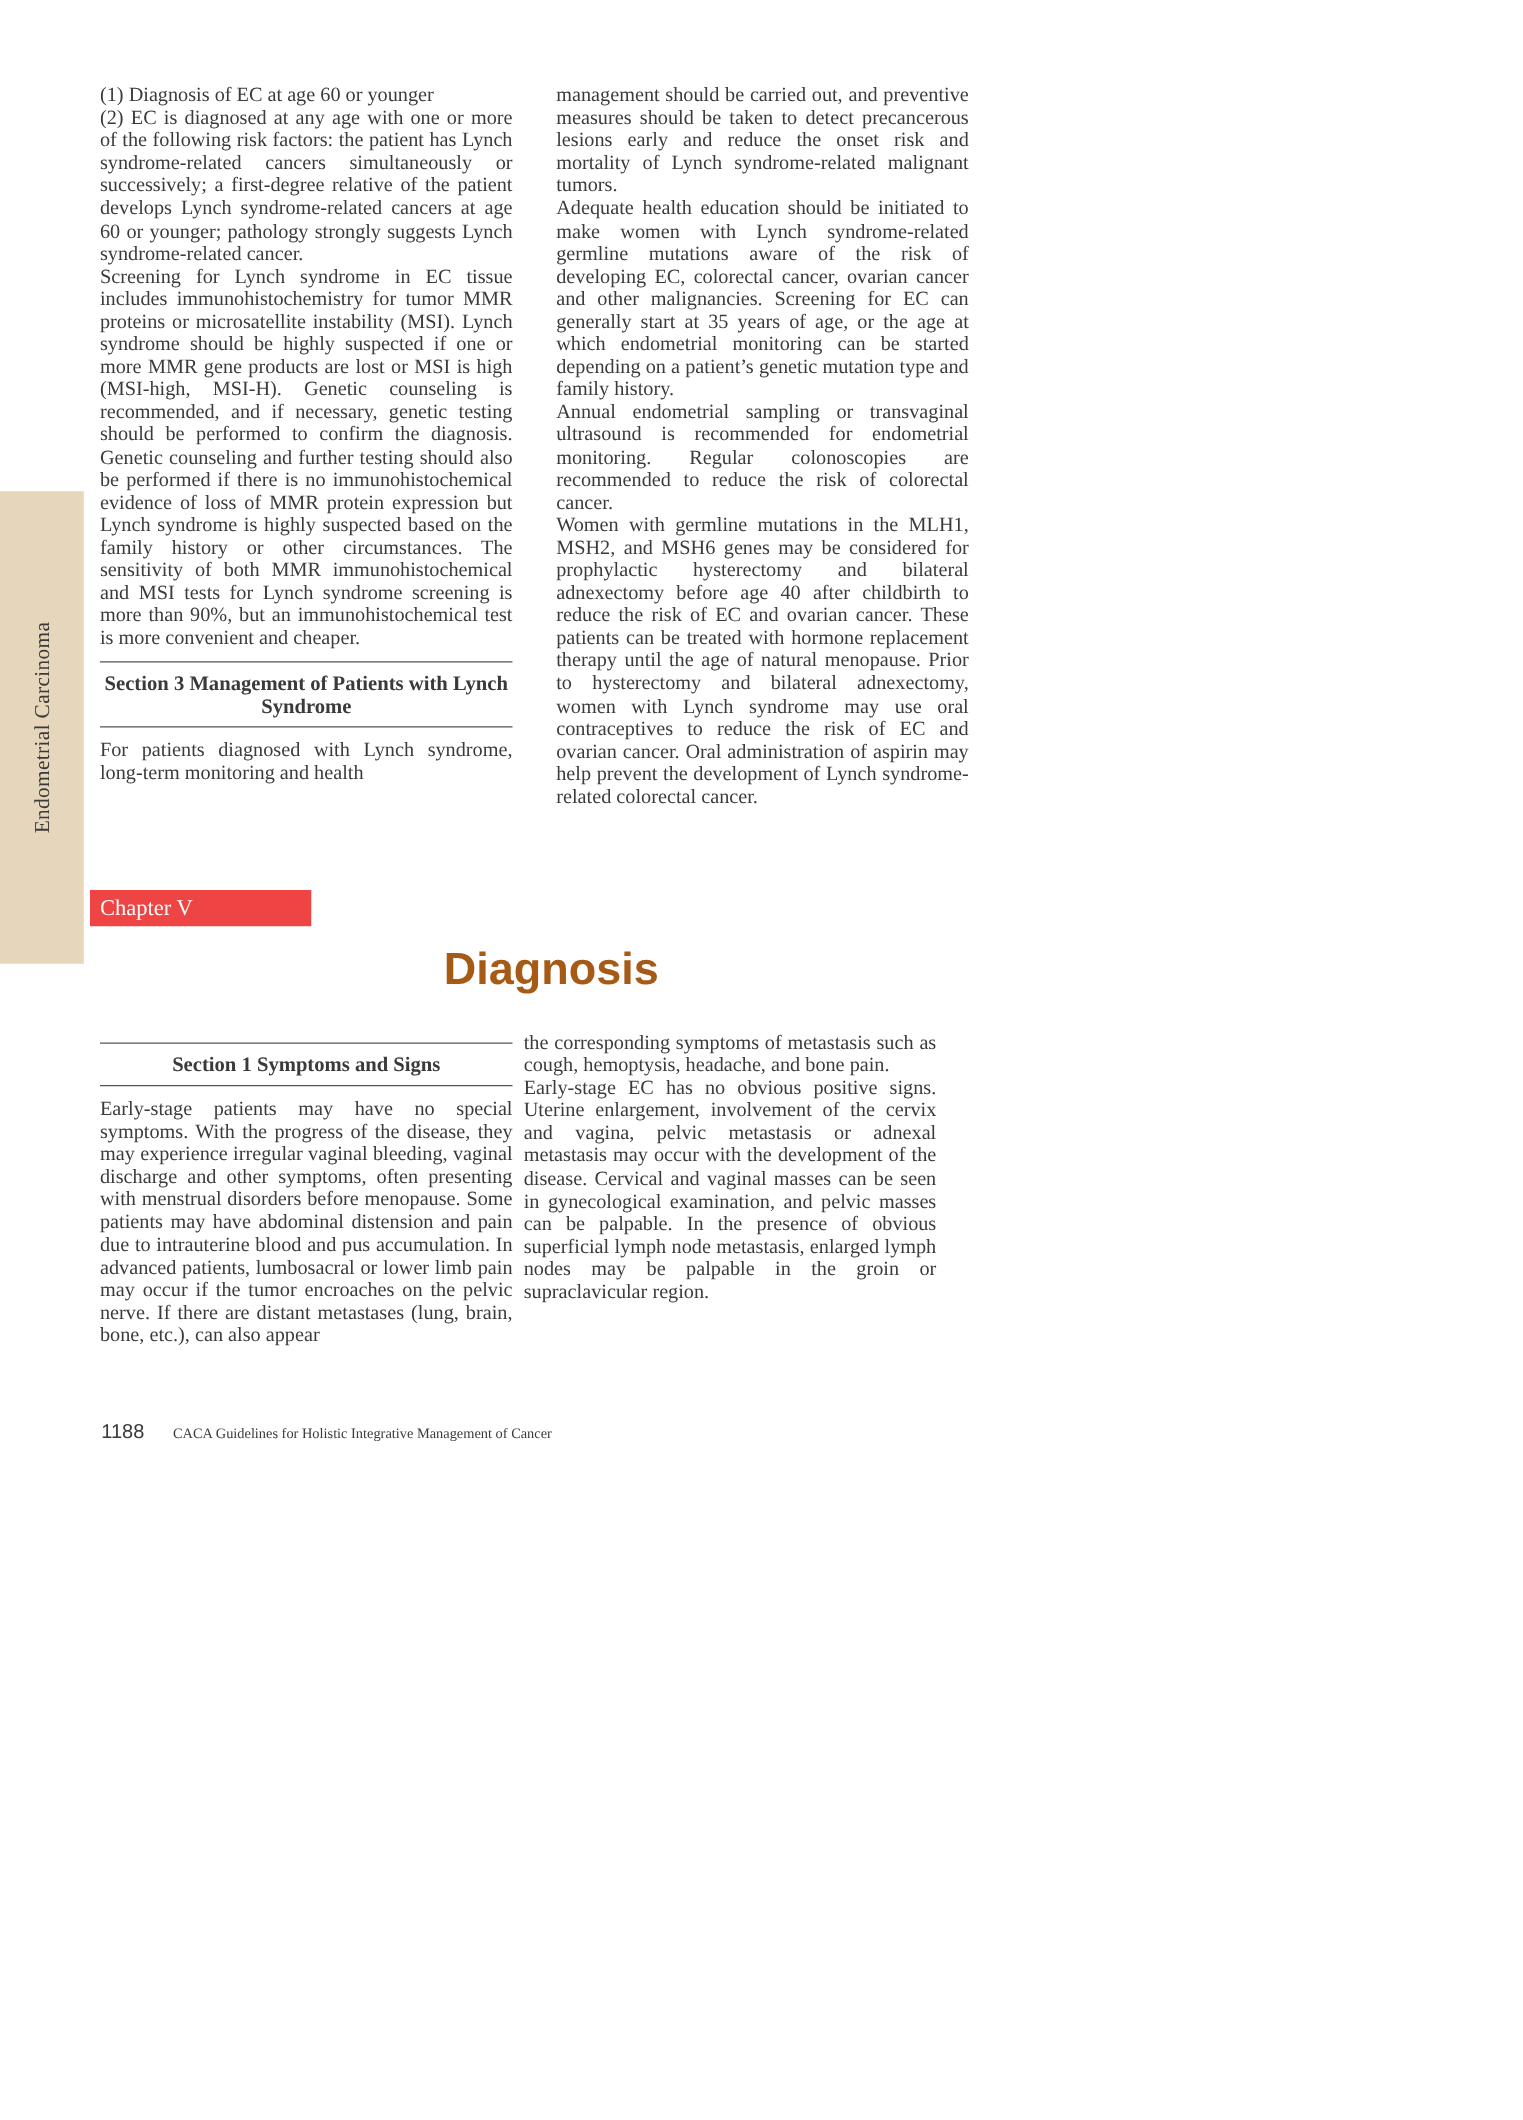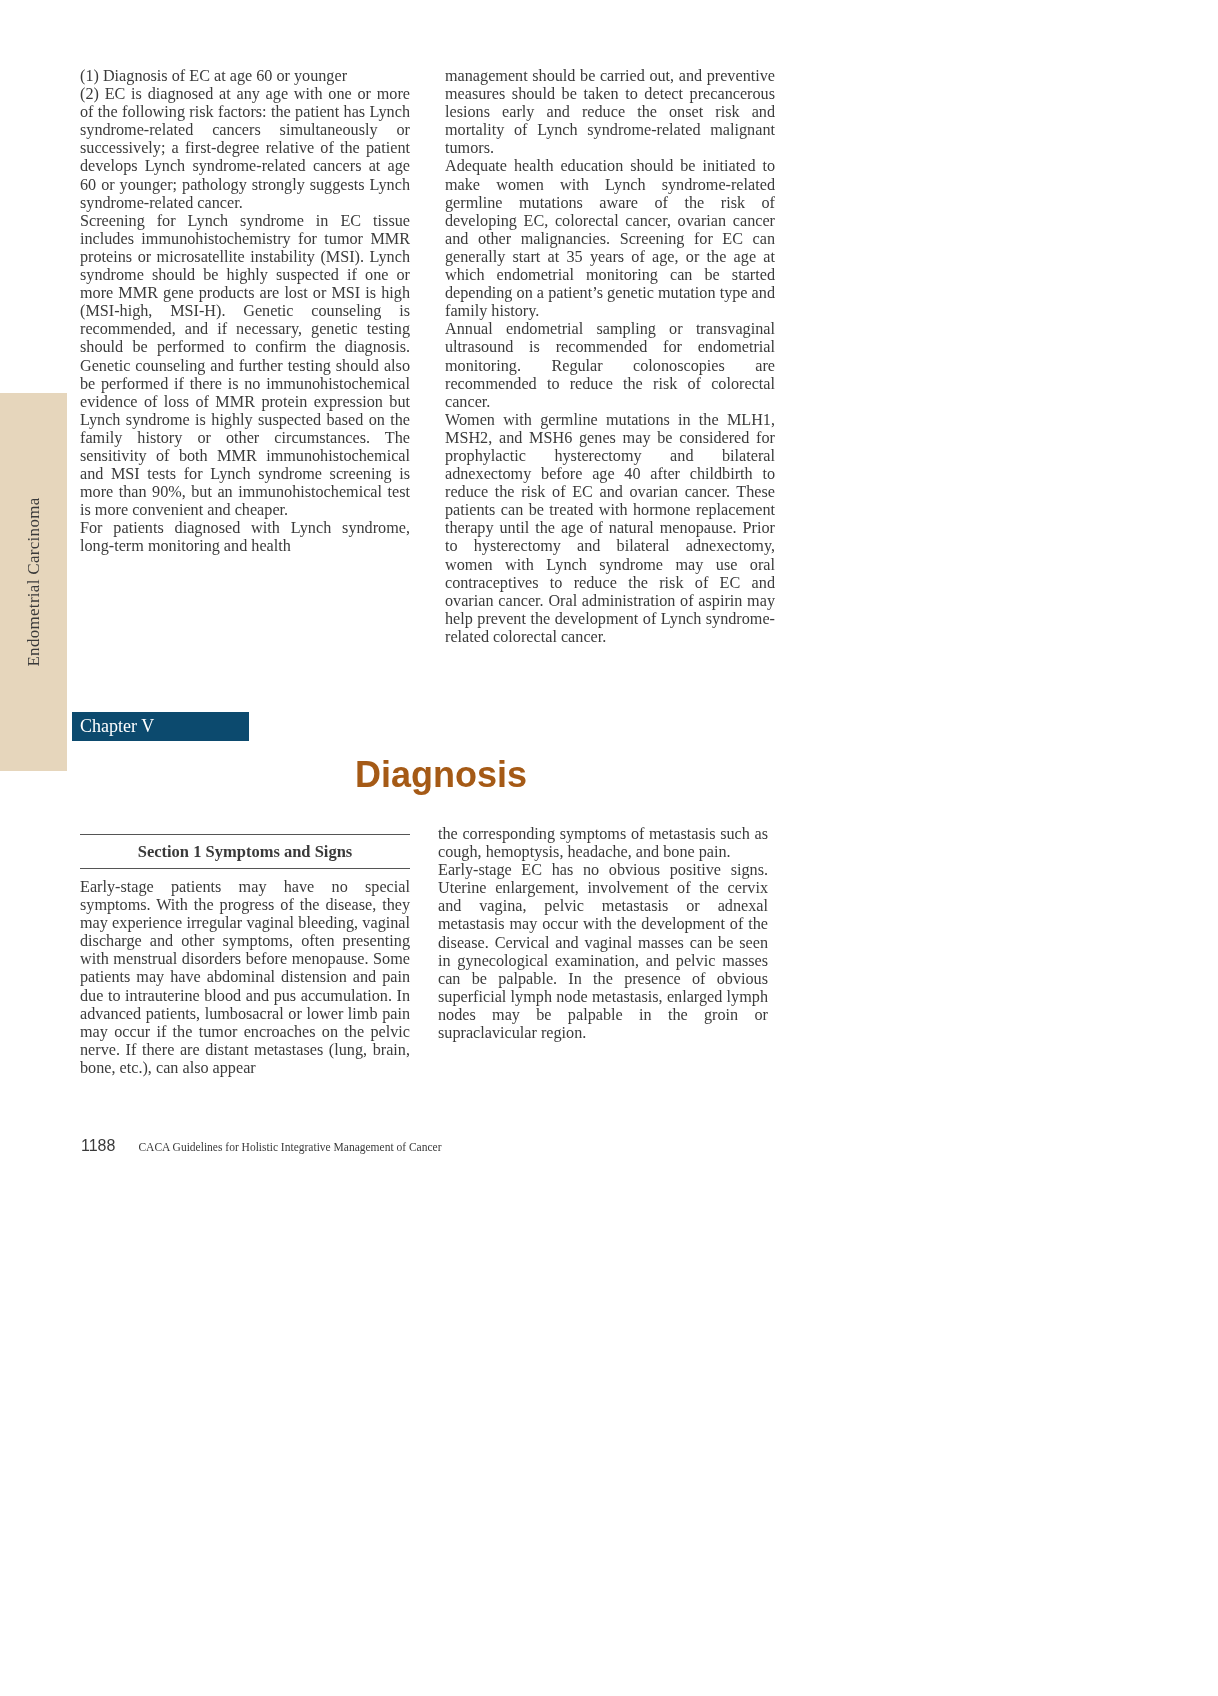--- a/index.html
+++ b/index.html
@@ -18,30 +18,30 @@
   }
   .col {
     position: absolute; width: 330px;
     font-family: "Liberation Serif", serif; font-size: 16.2px; line-height: 18.1px;
     color: #3b3b3b; text-align: justify;
   }
   .col p { margin: 0; }
   .col-tl { left: 80px; top: 67px; }
   .col-tr { left: 445px; top: 67px; }
   .col-bl { left: 80px; top: 834px; }
-  .col-br { left: 438px; top: 825px; }
+  .col-br { left: 419px; top: 825px; }
   .section-head {
     border-top: 1.5px solid #555; border-bottom: 1.5px solid #555;
     text-align: center; font-weight: bold; font-size: 16.5px; line-height: 18px;
     padding: 8px 0 7px 0; margin: 10px 0 9px 0; color: #3a3a3a;
   }
   .col-bl .section-head { margin-top: 0; text-align: center; }
   .chapter-bar {
     position: absolute; left: 72px; top: 712px; width: 177px; height: 29px;
-    background: #0c4a6e;
+    background: #ef4444;
   }
   .chapter-label {
     position: absolute; left: 8px; top: 4px;
     font-family: "Liberation Serif", serif; font-size: 18px; color: #ffffff;
   }
   .chapter-title {
     position: absolute; left: 355px; top: 754px;
     font-family: "Liberation Sans", sans-serif; font-weight: bold; font-size: 36px;
     color: #a55a16;
   }
@@ -58,20 +58,21 @@
 <div class="page">
 
   <div class="side-tab">
     <span class="side-tab-label">Endometrial Carcinoma</span>
   </div>
 
   <div class="col col-tl">
     <p>(1) Diagnosis of EC at age 60 or younger</p>
     <p>(2) EC is diagnosed at any age with one or more of the following risk factors: the patient has Lynch syndrome-related cancers simultaneously or successively; a first-degree relative of the patient develops Lynch syndrome-related cancers at age 60 or younger; pathology strongly suggests Lynch syndrome-related cancer.</p>
     <p>Screening for Lynch syndrome in EC tissue includes immunohistochemistry for tumor MMR proteins or microsatellite instability (MSI). Lynch syndrome should be highly suspected if one or more MMR gene products are lost or MSI is high (MSI-high, MSI-H). Genetic counseling is recommended, and if necessary, genetic testing should be performed to confirm the diagnosis. Genetic counseling and further testing should also be performed if there is no immunohistochemical evidence of loss of MMR protein expression but Lynch syndrome is highly suspected based on the family history or other circumstances. The sensitivity of both MMR immunohistochemical and MSI tests for Lynch syndrome screening is more than 90%, but an immunohistochemical test is more convenient and cheaper.</p>
+    <div class="section-head">Section 3 Management of Patients with Lynch Syndrome</div>
     <p>For patients diagnosed with Lynch syndrome, long-term monitoring and health</p>
   </div>
 
   <div class="col col-tr">
     <p>management should be carried out, and preventive measures should be taken to detect precancerous lesions early and reduce the onset risk and mortality of Lynch syndrome-related malignant tumors.</p>
     <p>Adequate health education should be initiated to make women with Lynch syndrome-related germline mutations aware of the risk of developing EC, colorectal cancer, ovarian cancer and other malignancies. Screening for EC can generally start at 35 years of age, or the age at which endometrial monitoring can be started depending on a patient’s genetic mutation type and family history.</p>
     <p>Annual endometrial sampling or transvaginal ultrasound is recommended for endometrial monitoring. Regular colonoscopies are recommended to reduce the risk of colorectal cancer.</p>
     <p>Women with germline mutations in the MLH1, MSH2, and MSH6 genes may be considered for prophylactic hysterectomy and bilateral adnexectomy before age 40 after childbirth to reduce the risk of EC and ovarian cancer. These patients can be treated with hormone replacement therapy until the age of natural menopause. Prior to hysterectomy and bilateral adnexectomy, women with Lynch syndrome may use oral contraceptives to reduce the risk of EC and ovarian cancer. Oral administration of aspirin may help prevent the development of Lynch syndrome-related colorectal cancer.</p>
   </div>
 

